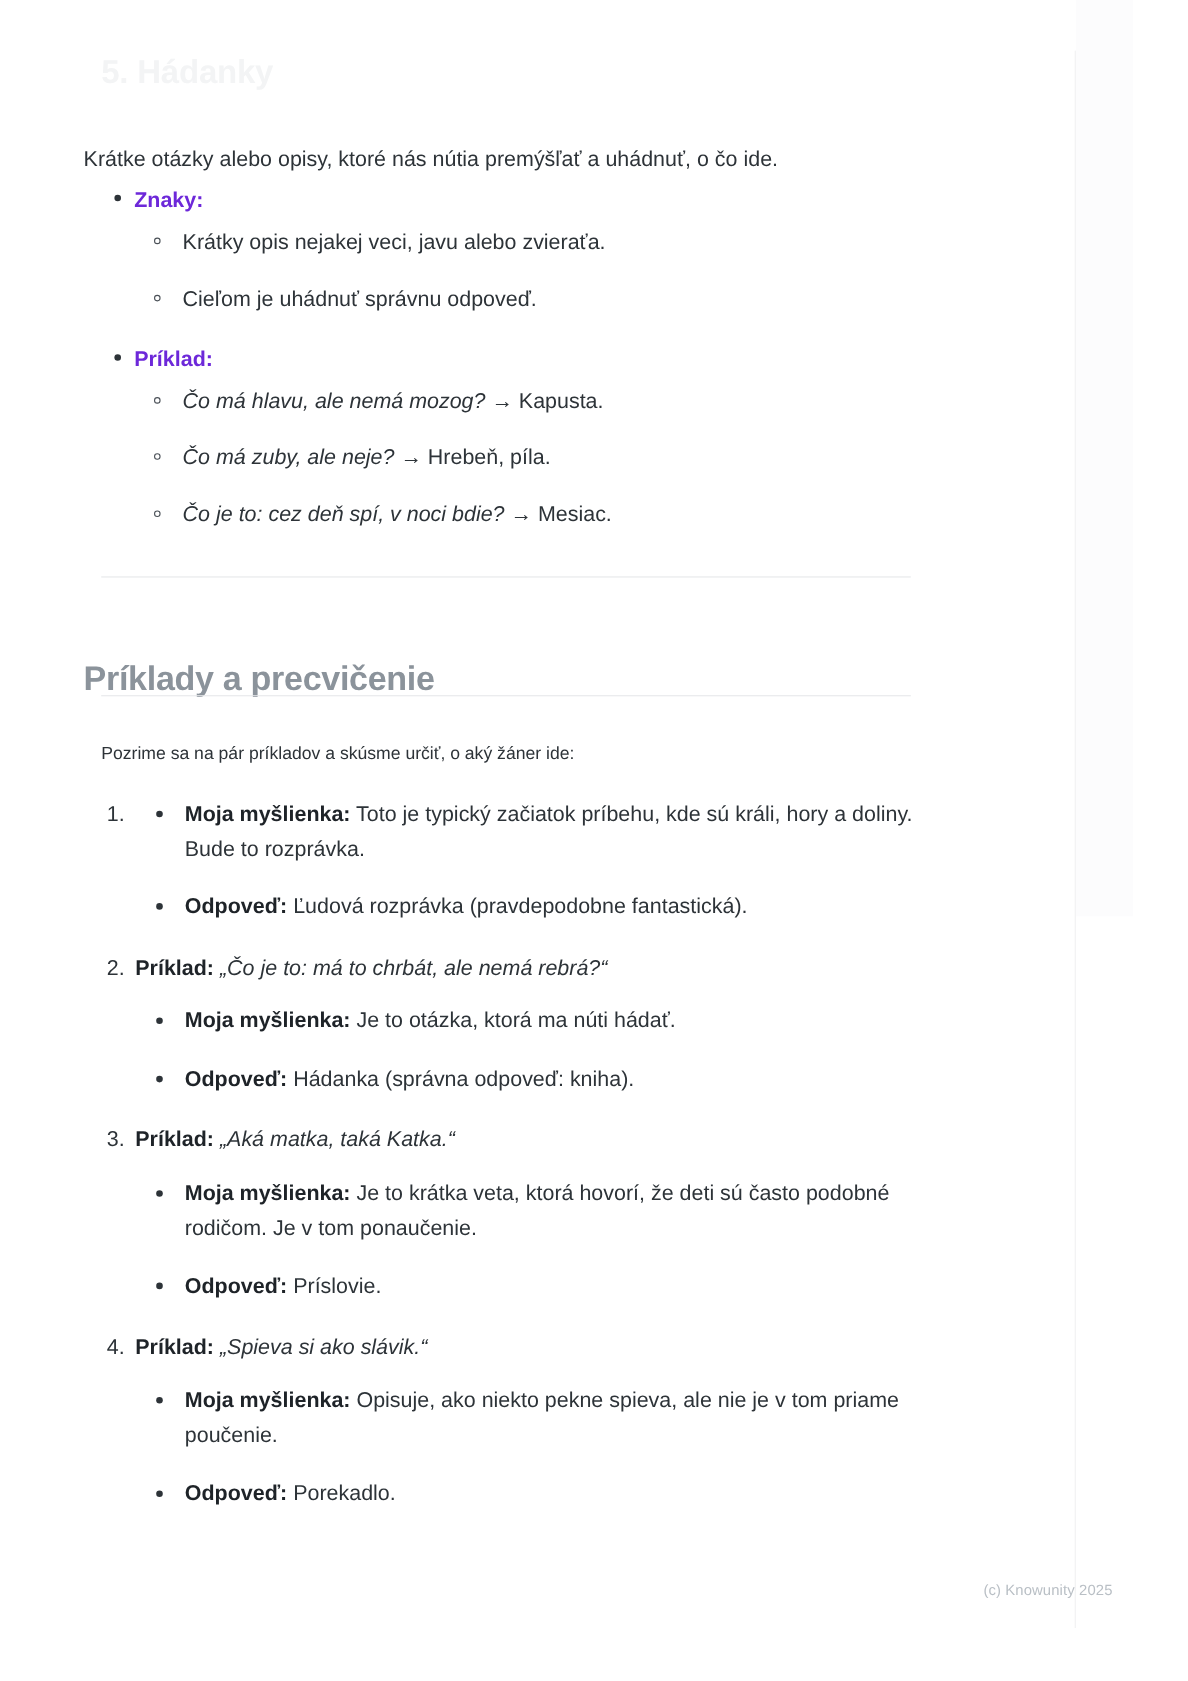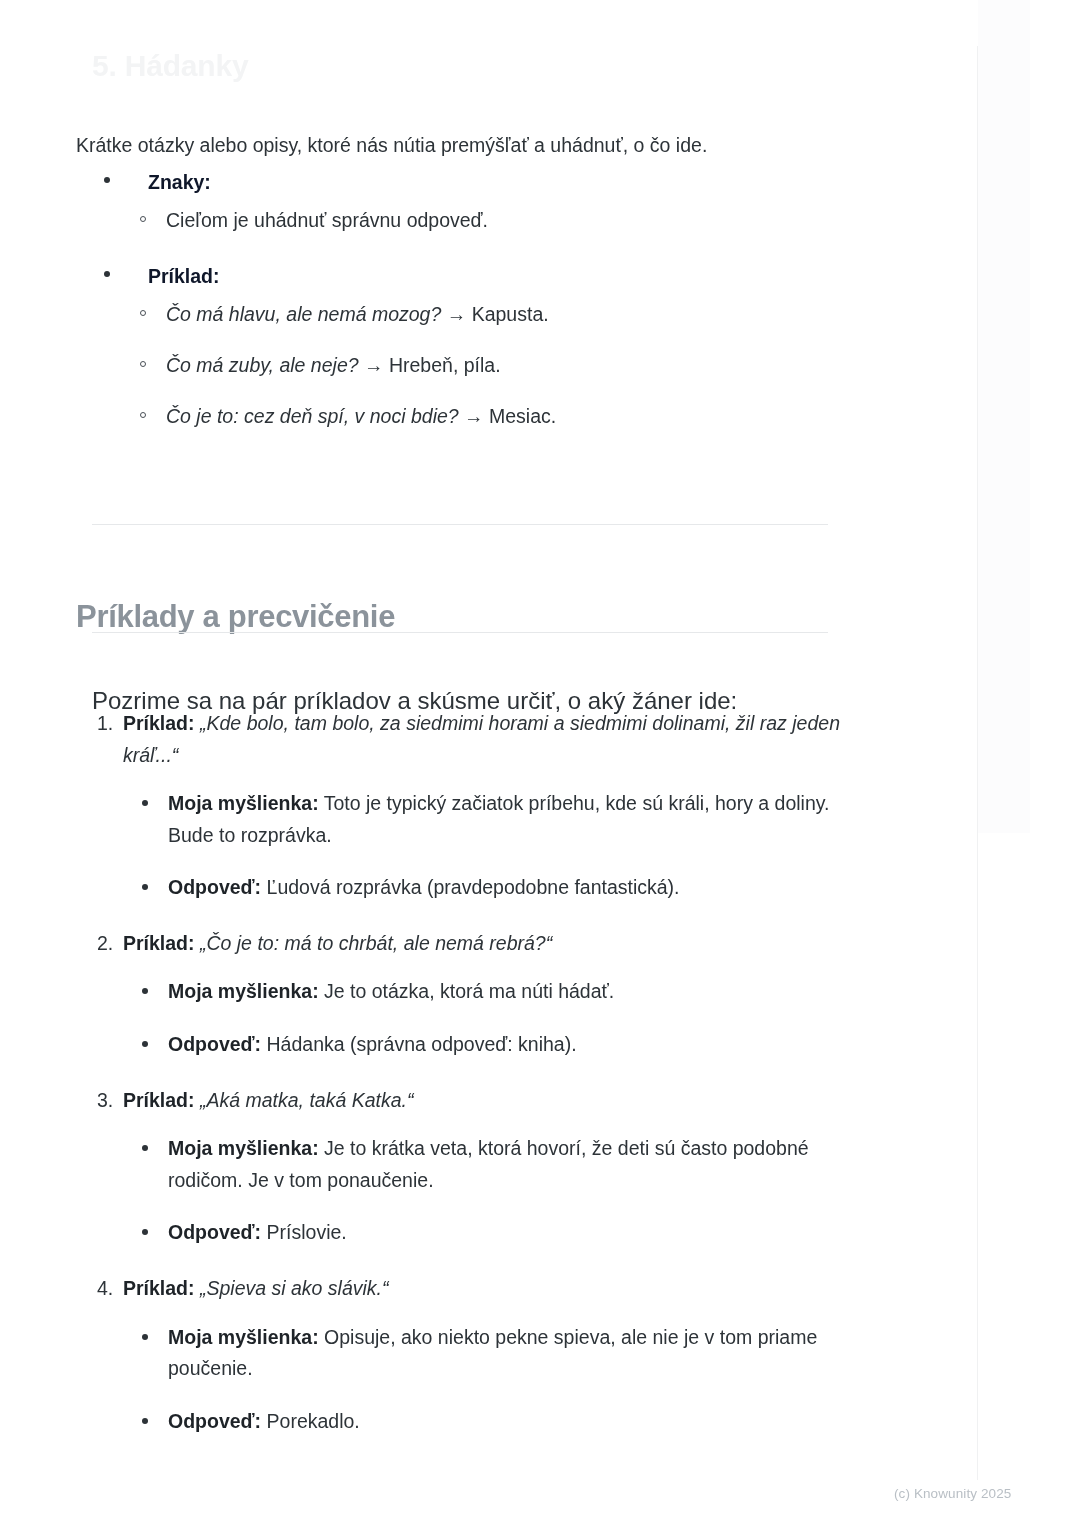--- a/index.html
+++ b/index.html
@@ -88,22 +88,21 @@
     top: 9px;
     width: 6px;
     height: 6px;
     border-radius: 50%;
     background: #2d3338;
   }
   .lvl1-label {
     font-size: 19.5px;
     font-weight: 700;
     line-height: 1.5;
-    color: #0f172a;
-    margin-left: 26px;
+    color: #6d28d9;
   }
 
   .lvl2 {
     margin-top: 9px;
     padding-left: 16px;
   }
   .lvl2 > li {
     position: relative;
     padding-left: 28px;
     margin-bottom: 22px;
@@ -153,21 +152,21 @@
     color: #8b939b;
     line-height: 1.2;
     white-space: nowrap;
   }
 
   .lead {
     position: absolute;
     left: 92px;
     top: 658px;
     width: 760px;
-    font-size: 24px;
+    font-size: 16px;
     line-height: 1.55;
     color: #2d3338;
   }
 
   
   .examples {
     position: absolute;
     left: 92px;
     top: 708px;
     width: 748px;
@@ -223,41 +222,44 @@
   .sublist .b { font-weight: 700; color: #1e2328; text-align: right; }
 
   .footer-mark {
     position: absolute;
     left: 894px;
     top: 1438px;
     font-size: 13.5px;
     color: #b9bfc5;
     letter-spacing: 0.1px;
     white-space: nowrap;
-    margin-top: 48px;
   }
 </style>
 </head>
 <body>
 
 <div class="page">
 
   <div class="page-right-tint"></div>
   <div class="page-edge"></div>
 
   <div class="ghost-heading">5. Hádanky</div>
 
   <p class="intro">Krátke otázky alebo opisy, ktoré nás nútia premýšľať a uhádnuť, o čo ide.</p>
 
   <ul class="lvl1">
 
     <li>
       <span class="disc"></span>
       <span class="lvl1-label">Znaky:</span>
       <ul class="lvl2">
+        <li>
+          <span class="circ"></span>
+          <span>Krátky opis nejakej veci, javu alebo zvieraťa.</span>
+        </li>
         <li>
           <span class="circ"></span>
           <span>Cieľom je uhádnuť správnu odpoveď.</span>
         </li>
       </ul>
     </li>
 
     <li class="second-group">
       <div class="block-gap"></div>
       <span class="disc" style="top:35px"></span>
@@ -291,24 +293,20 @@
   <h2 class="section-heading">Príklady a precvičenie</h2>
 
   <hr class="rule rule-bottom">
 
   <p class="lead">Pozrime sa na pár príkladov a skúsme určiť, o aký žáner ide:</p>
 
   <ol class="examples">
 
     <li>
       <span class="ex-num">1.</span>
-      <div class="ex-head">
-        <span class="b">Príklad:</span>
-        <span class="q">„Kde bolo, tam bolo, za siedmimi horami a siedmimi dolinami, žil raz jeden kráľ...“</span>
-      </div>
       <ul class="sublist">
         <li>
           <span class="disc2"></span>
           <span class="b">Moja myšlienka:</span>
           <span>Toto je typický začiatok príbehu, kde sú králi, hory a doliny. Bude to rozprávka.</span>
         </li>
         <li>
           <span class="disc2"></span>
           <span class="b">Odpoveď:</span>
           <span>Ľudová rozprávka (pravdepodobne fantastická).</span>

